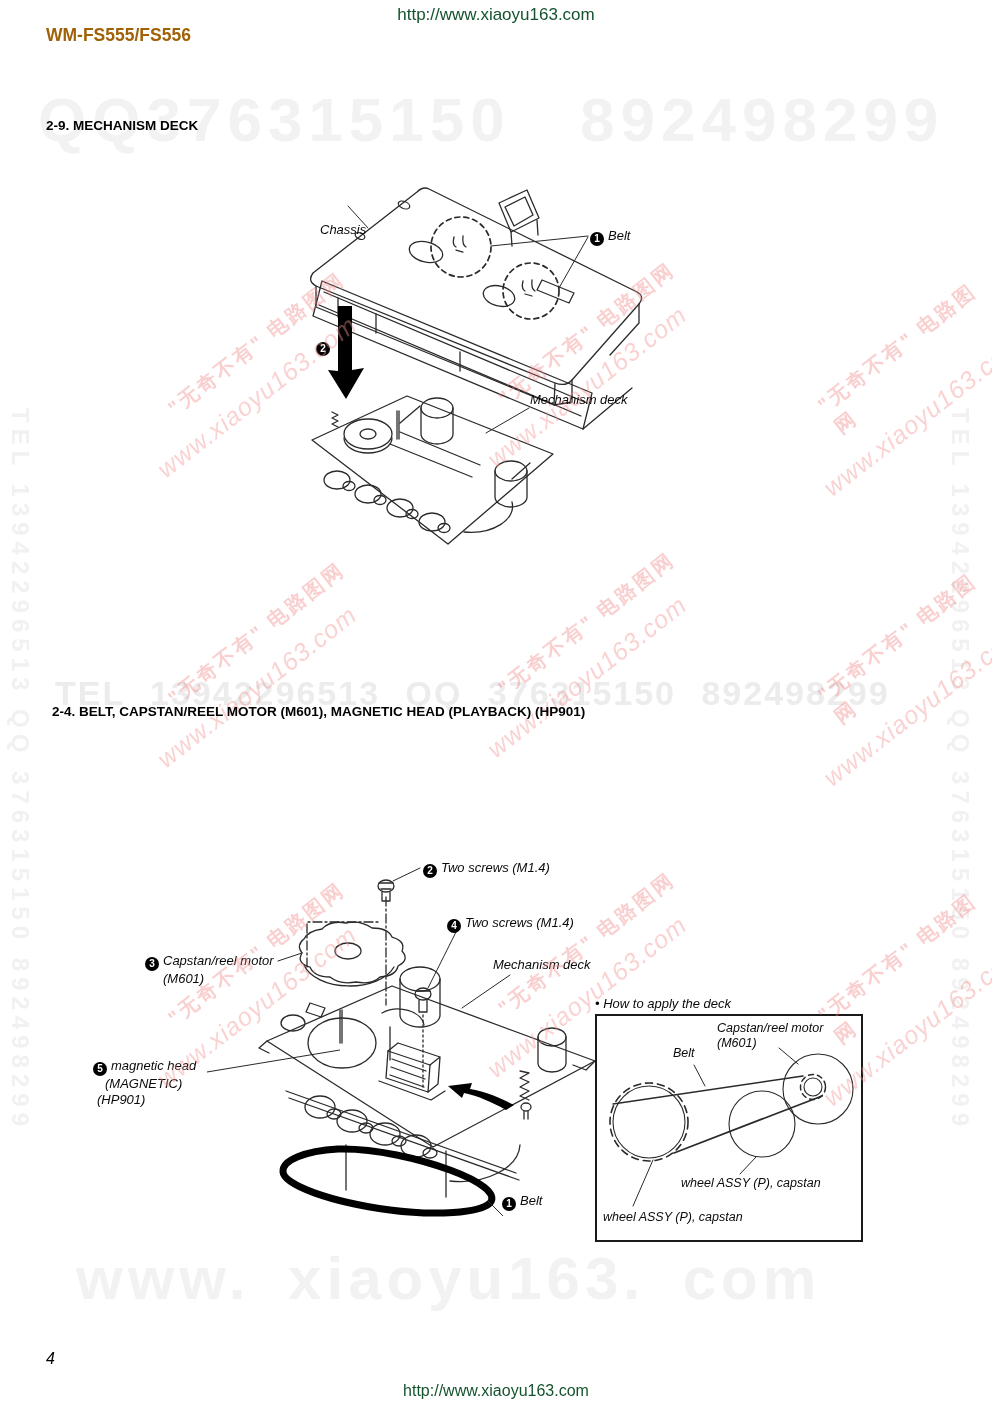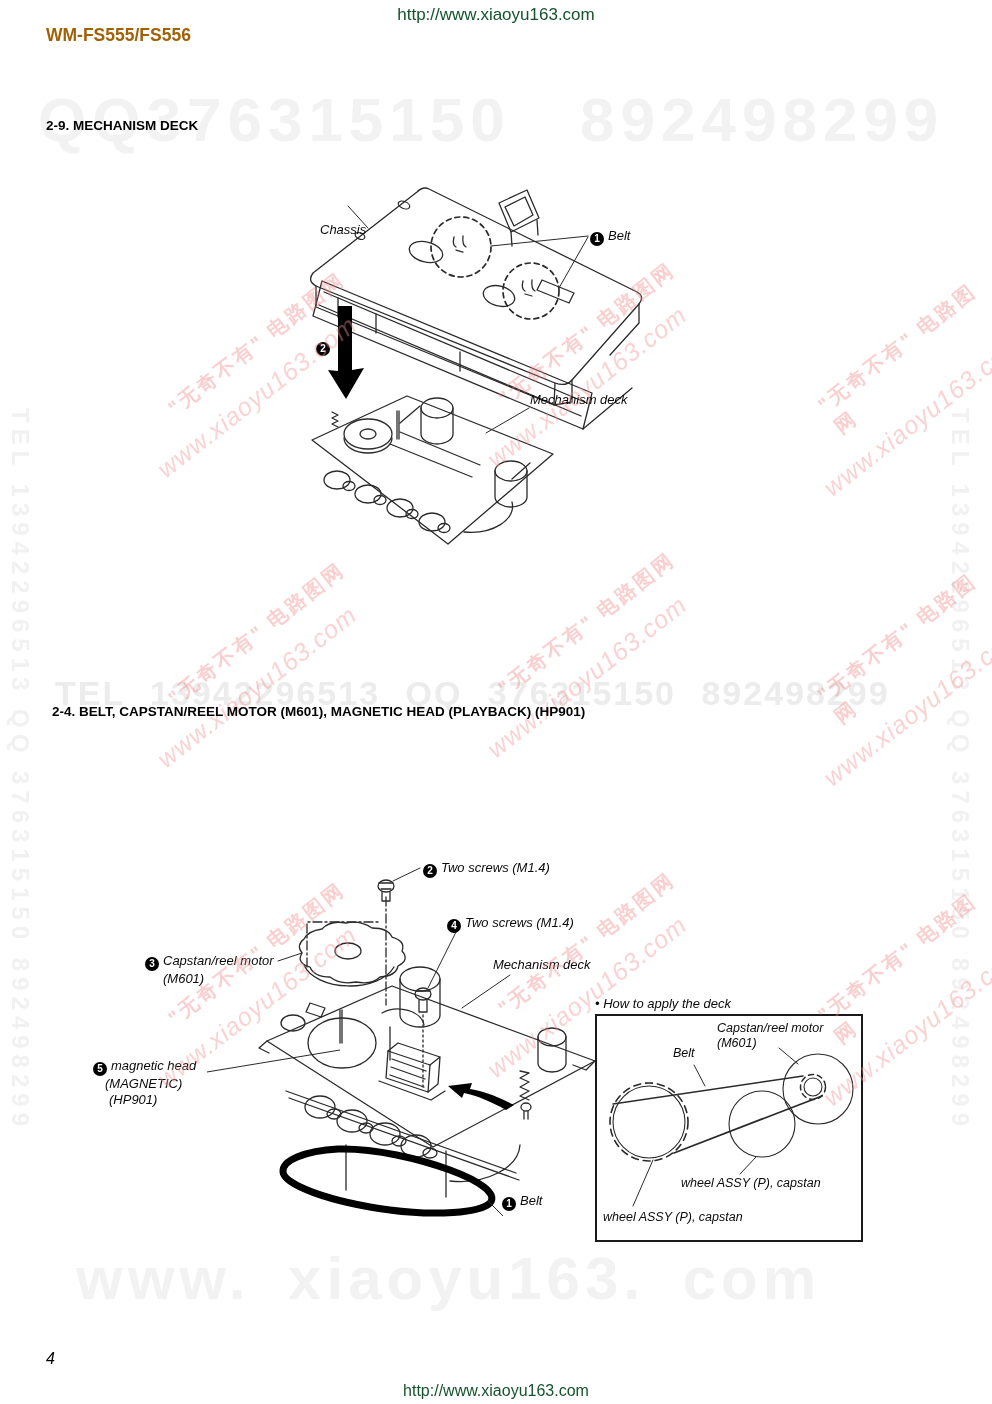--- a/index.html
+++ b/index.html
@@ -33,21 +33,21 @@
   .page-num { position:absolute; left:46px; top:1350px; font-size:16px; font-style:italic; z-index:3; }
   
   .diagram { position:absolute; z-index:1; }
   .d1 { left:280px; top:180px; width:420px; height:395px; }
   .d2 { left:90px;  top:855px; width:790px; height:400px; }
   .diagram svg { position:absolute; left:0; top:0; }
   .lbl { position:absolute; font-size:13px; font-style:italic; color:#0a0a0a; white-space:nowrap; line-height:1.22; z-index:2; }
   .co  { display:inline-flex; width:14px; height:14px; border-radius:50%; background:#000; color:#fff;
          font-size:10px; font-weight:bold; font-style:normal; align-items:center; justify-content:center;
          vertical-align:-2px; margin-right:4px; }
-  .ind12 { margin-left:12px; } .ind16 { margin-left:18px; } .ind8 { margin-left:16px; }
+  .ind12 { margin-left:12px; } .ind16 { margin-left:18px; } .ind8 { margin-left:4px; }
   
   .howto { position:absolute; left:505px; top:141px; width:270px; z-index:2; }
   .howto-caption { font-size:13px; font-style:italic; color:#0a0a0a; margin-bottom:3px; }
   .howto-box { position:relative; width:268px; height:228px; border:2px solid #1a1a1a; background:transparent; }
   .howto-box .lbl { font-size:12.5px; }
 </style>
 </head>
 <body>
 
 <div class="page">

